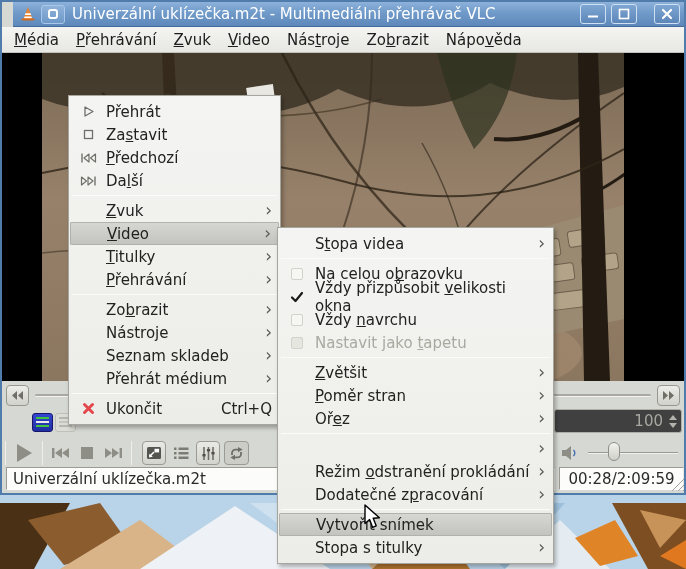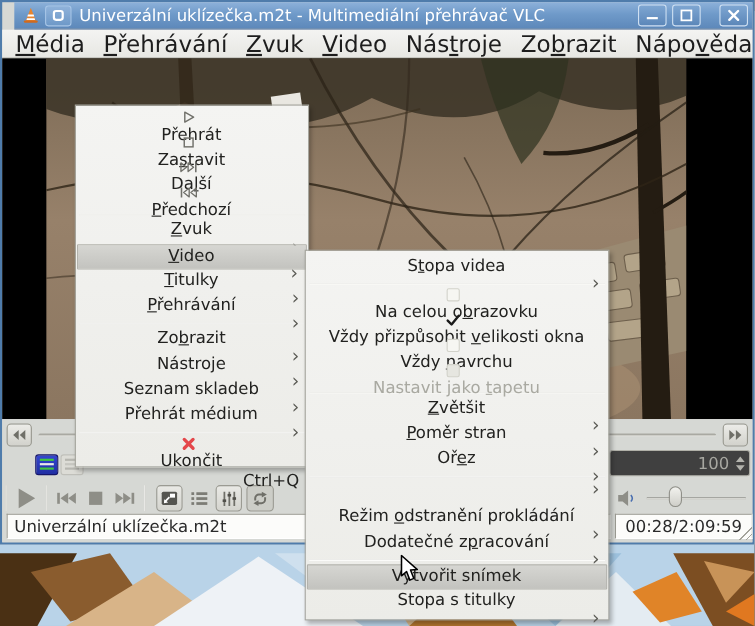--- a/index.html
+++ b/index.html
@@ -19,21 +19,21 @@
   .tb-cone { width:18px; height:18px; margin:0 4px 0 2px; }
   .tb-menu-btn { width:24px; height:19px; border:1px solid #a9c7e8; border-radius:3px;
     background:linear-gradient(#8fb2da,#6e99c8); display:flex; align-items:center; justify-content:center; margin-right:7px; }
   .tb-title { color:#ffffff; font-size:15px; white-space:nowrap; overflow:hidden; flex:1; }
   .tb-btn { width:26px; height:20px; border:1px solid #cfe0f2; border-radius:3px;
     background:linear-gradient(#7ea6d2,#5c87b9); display:flex; align-items:center; justify-content:center; margin-left:5px; }
   .tb-btn.close { margin-left:17px; }
 
   .menubar { height:26px; background:linear-gradient(#f4f4f2,#e7e7e3);
     border-bottom:1px solid #c2c2bc; display:flex; align-items:center; padding-left:4px; }
-  .mb-item { font-size:21px; color:#1d1d1d; padding:3px 8px; margin-right:1px; white-space:nowrap; }
+  .mb-item { font-size:15px; color:#1d1d1d; padding:3px 8px; margin-right:1px; white-space:nowrap; }
   .mb-item u { text-decoration:underline; }
 
   
   .video-area { position:relative; height:328px; background:#000; overflow:hidden; }
   .video-frame { position:absolute; left:40px; top:0; width:582px; height:328px; }
 
   
   .controls { position:relative; height:112px; background:#d6d8d4; }
   .seek-btn { position:absolute; width:23px; height:21px; border:1px solid #98988f; border-radius:4px;
     background:linear-gradient(#ecece8,#d2d2cc); display:flex; align-items:center; justify-content:center; }
@@ -74,21 +74,21 @@
   #time-field { left:557px; width:125px; justify-content:center; }
   .resize-grip { position:absolute; right:0; bottom:0; width:14px; height:14px;
     background:repeating-linear-gradient(135deg, transparent 0 3px, #a3a39b 3px 4px);
     clip-path:polygon(100% 0, 100% 100%, 0 100%); }
 
   
   .menu { position:absolute; background:linear-gradient(#f4f4f2,#ecece8); border:1px solid #a6a69e;
     box-shadow:2px 3px 4px rgba(0,0,0,.28); padding:4px 1px; z-index:5; }
   #context-menu { left:68px; top:95px; width:213px; }
   #video-menu { left:277px; top:227px; width:277px; z-index:6; }
-  .mi { height:23px; display:flex; align-items:center; padding:0 7px 0 6px; font-size:15px; color:#222220; position:relative;flex-direction:column; }
+  .mi { height:23px; display:flex; align-items:center; padding:0 7px 0 6px; font-size:15px; color:#222220; position:relative; }
   .mi u { text-decoration:underline; }
   .mi.hl { background:linear-gradient(#d6d6d2,#c3c3bf); border:1px solid #b2b2ac; border-radius:1px; }
   .mi.disabled { color:#a9a9a1; }
   .mic { width:24px; min-width:24px; display:flex; align-items:center; justify-content:center; margin-right:6px; }
   .arr { margin-left:auto; color:#5c5c56; font-size:17px; line-height:1; padding-left:8px; }
   .shortcut { margin-left:auto; color:#222220; }
   .msep { height:1px; background:#d8d8d2; border-bottom:1px solid #fbfbf9; margin:3px 2px; }
   .chk-empty { width:12px; height:12px; border:1px solid #d2d2ca; border-radius:2px; background:#f6f6f2; }
   .chk-empty.dis { background:#e6e6e0; }
 
@@ -341,34 +341,34 @@
     <span class="mic">
       <svg width="13" height="13" viewBox="0 0 13 13">
           <rect x="2.5" y="2.5" width="8" height="8" fill="none" stroke="#70706a" stroke-width="1.3"></rect>
         </svg>
     </span>
     <span>Za<u>s</u>tavit</span>
   </div>
   <div class="mi">
     <span class="mic">
       <svg width="17" height="12" viewBox="0 0 17 12">
+          <path d="M2 1.5 V10.5" stroke="#70706a" stroke-width="1.4"></path>
+          <path d="M9 2 L4 6 L9 10 Z M15.5 2 L10.5 6 L15.5 10 Z" fill="none" stroke="#70706a" stroke-width="1.2" stroke-linejoin="round"></path>
+        </svg>
+    </span>
+    <span><u>P</u>ředchozí</span>
+  </div>
+  <div class="mi">
+    <span class="mic">
+      <svg width="17" height="12" viewBox="0 0 17 12">
           <path d="M1.5 2 L6.5 6 L1.5 10 Z M8 2 L13 6 L8 10 Z" fill="none" stroke="#70706a" stroke-width="1.2" stroke-linejoin="round"></path>
           <path d="M15 1.5 V10.5" stroke="#70706a" stroke-width="1.4"></path>
         </svg>
     </span>
     <span>Da<u>l</u>ší</span>
-  </div>
-  <div class="mi">
-    <span class="mic">
-      <svg width="17" height="12" viewBox="0 0 17 12">
-          <path d="M2 1.5 V10.5" stroke="#70706a" stroke-width="1.4"></path>
-          <path d="M9 2 L4 6 L9 10 Z M15.5 2 L10.5 6 L15.5 10 Z" fill="none" stroke="#70706a" stroke-width="1.2" stroke-linejoin="round"></path>
-        </svg>
-    </span>
-    <span><u>P</u>ředchozí</span>
   </div>
   <div class="msep"></div>
   <div class="mi">
     <span class="mic"></span>
     <span><u>Z</u>vuk</span>
     <span class="arr">›</span>
   </div>
   <div class="mi hl">
     <span class="mic"></span>
     <span><u>V</u>ideo</span>

